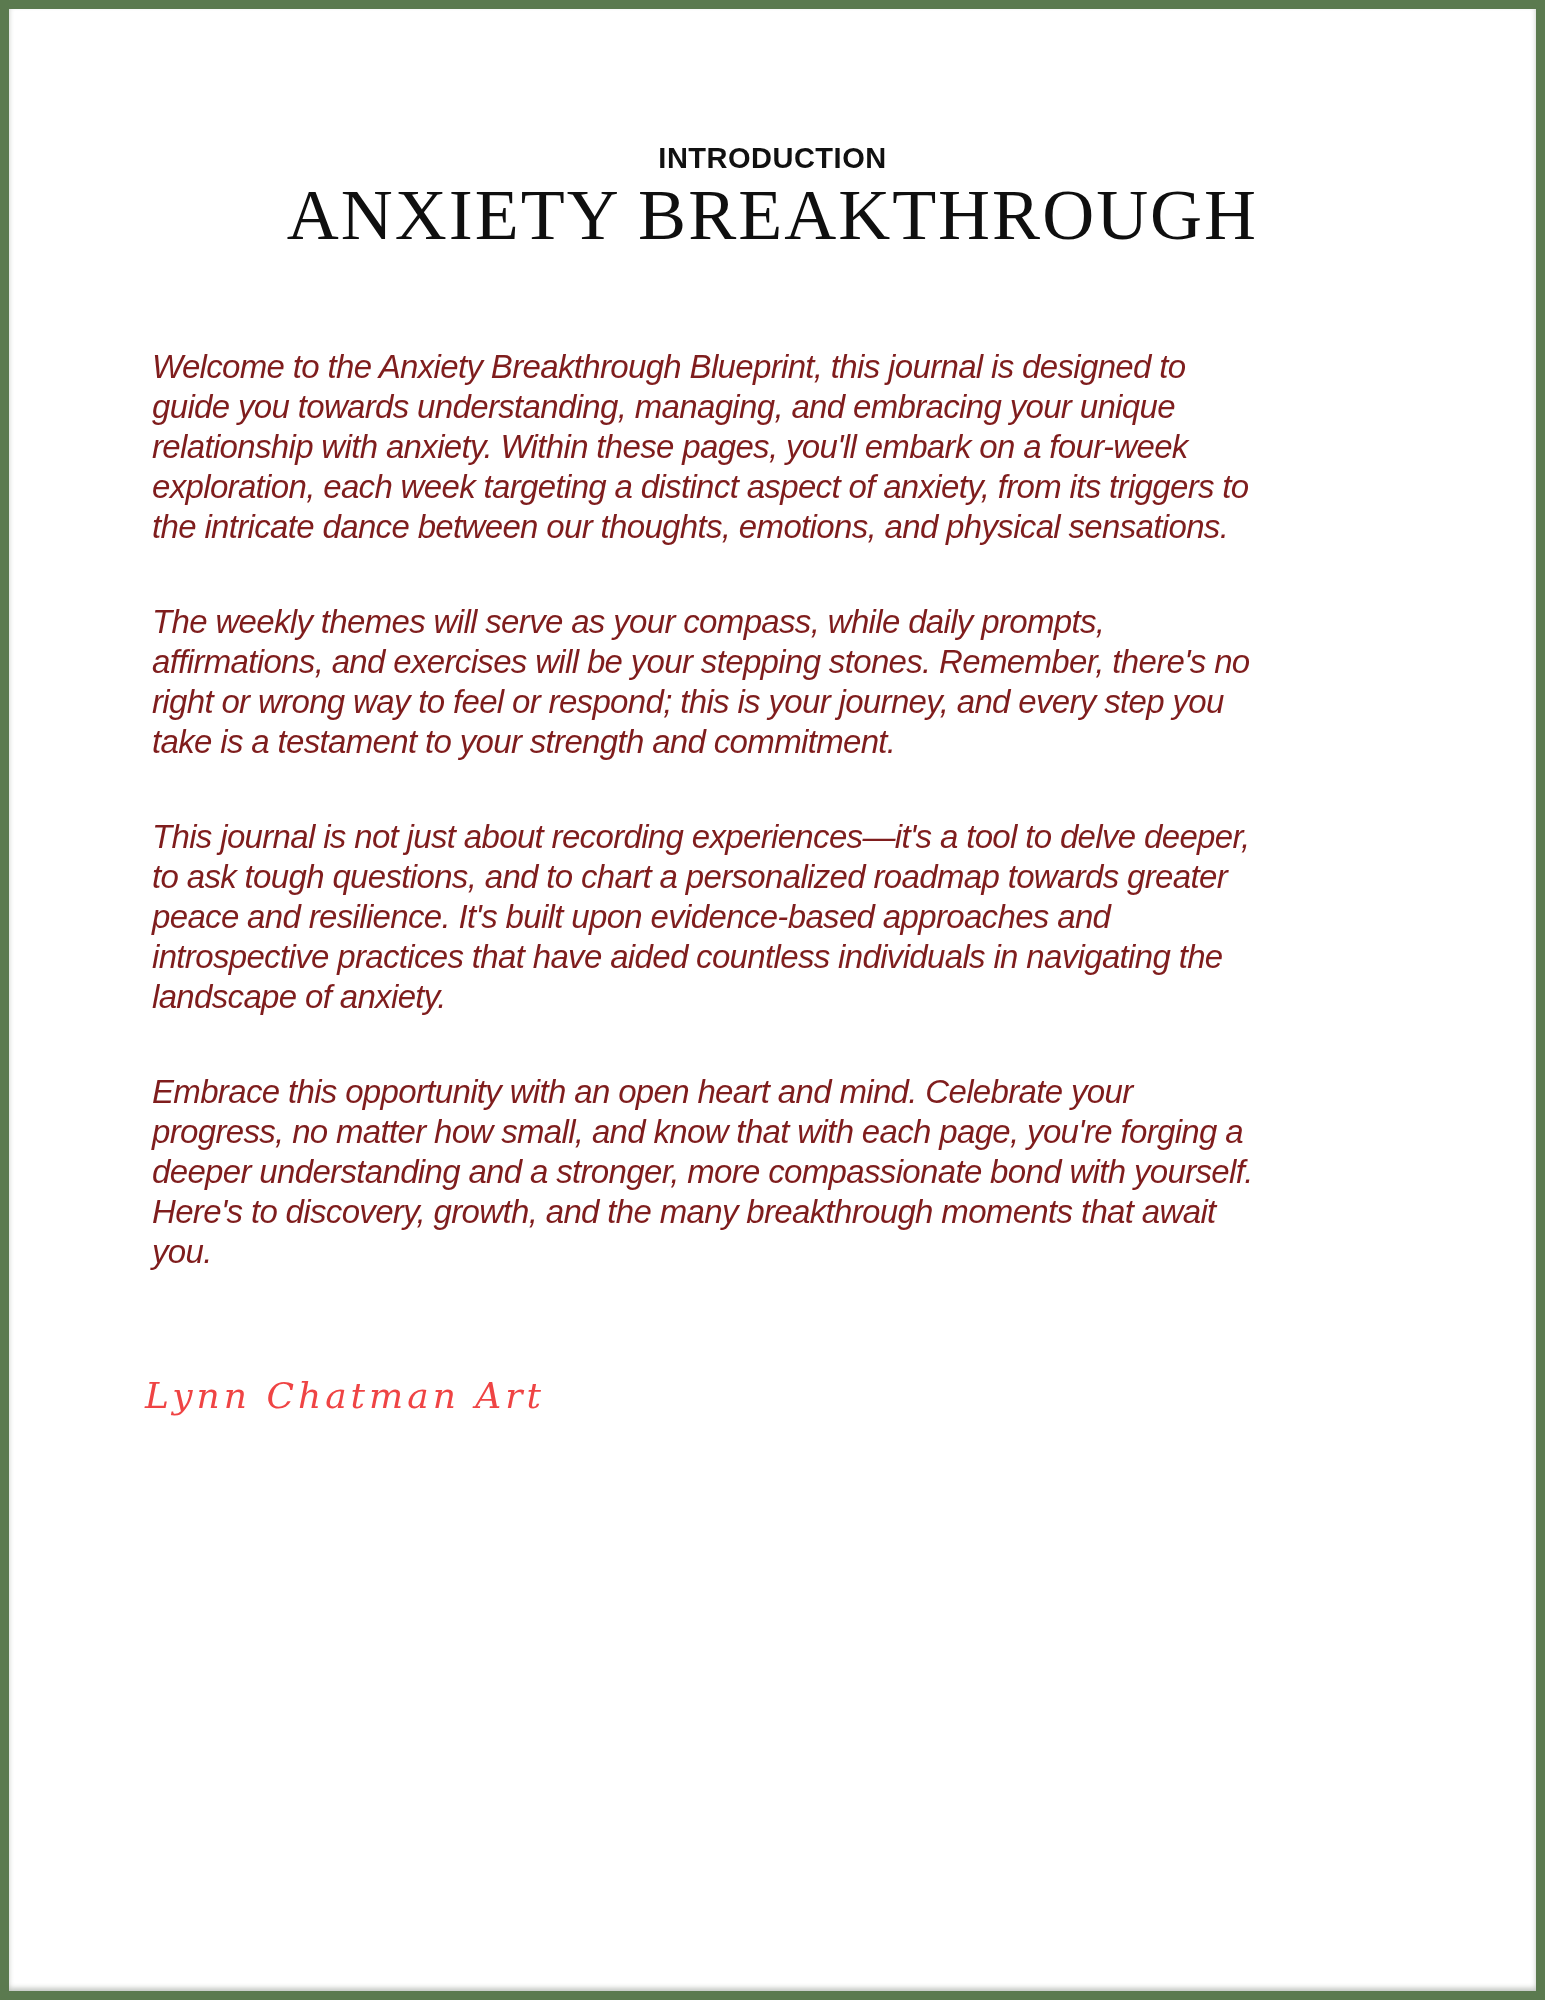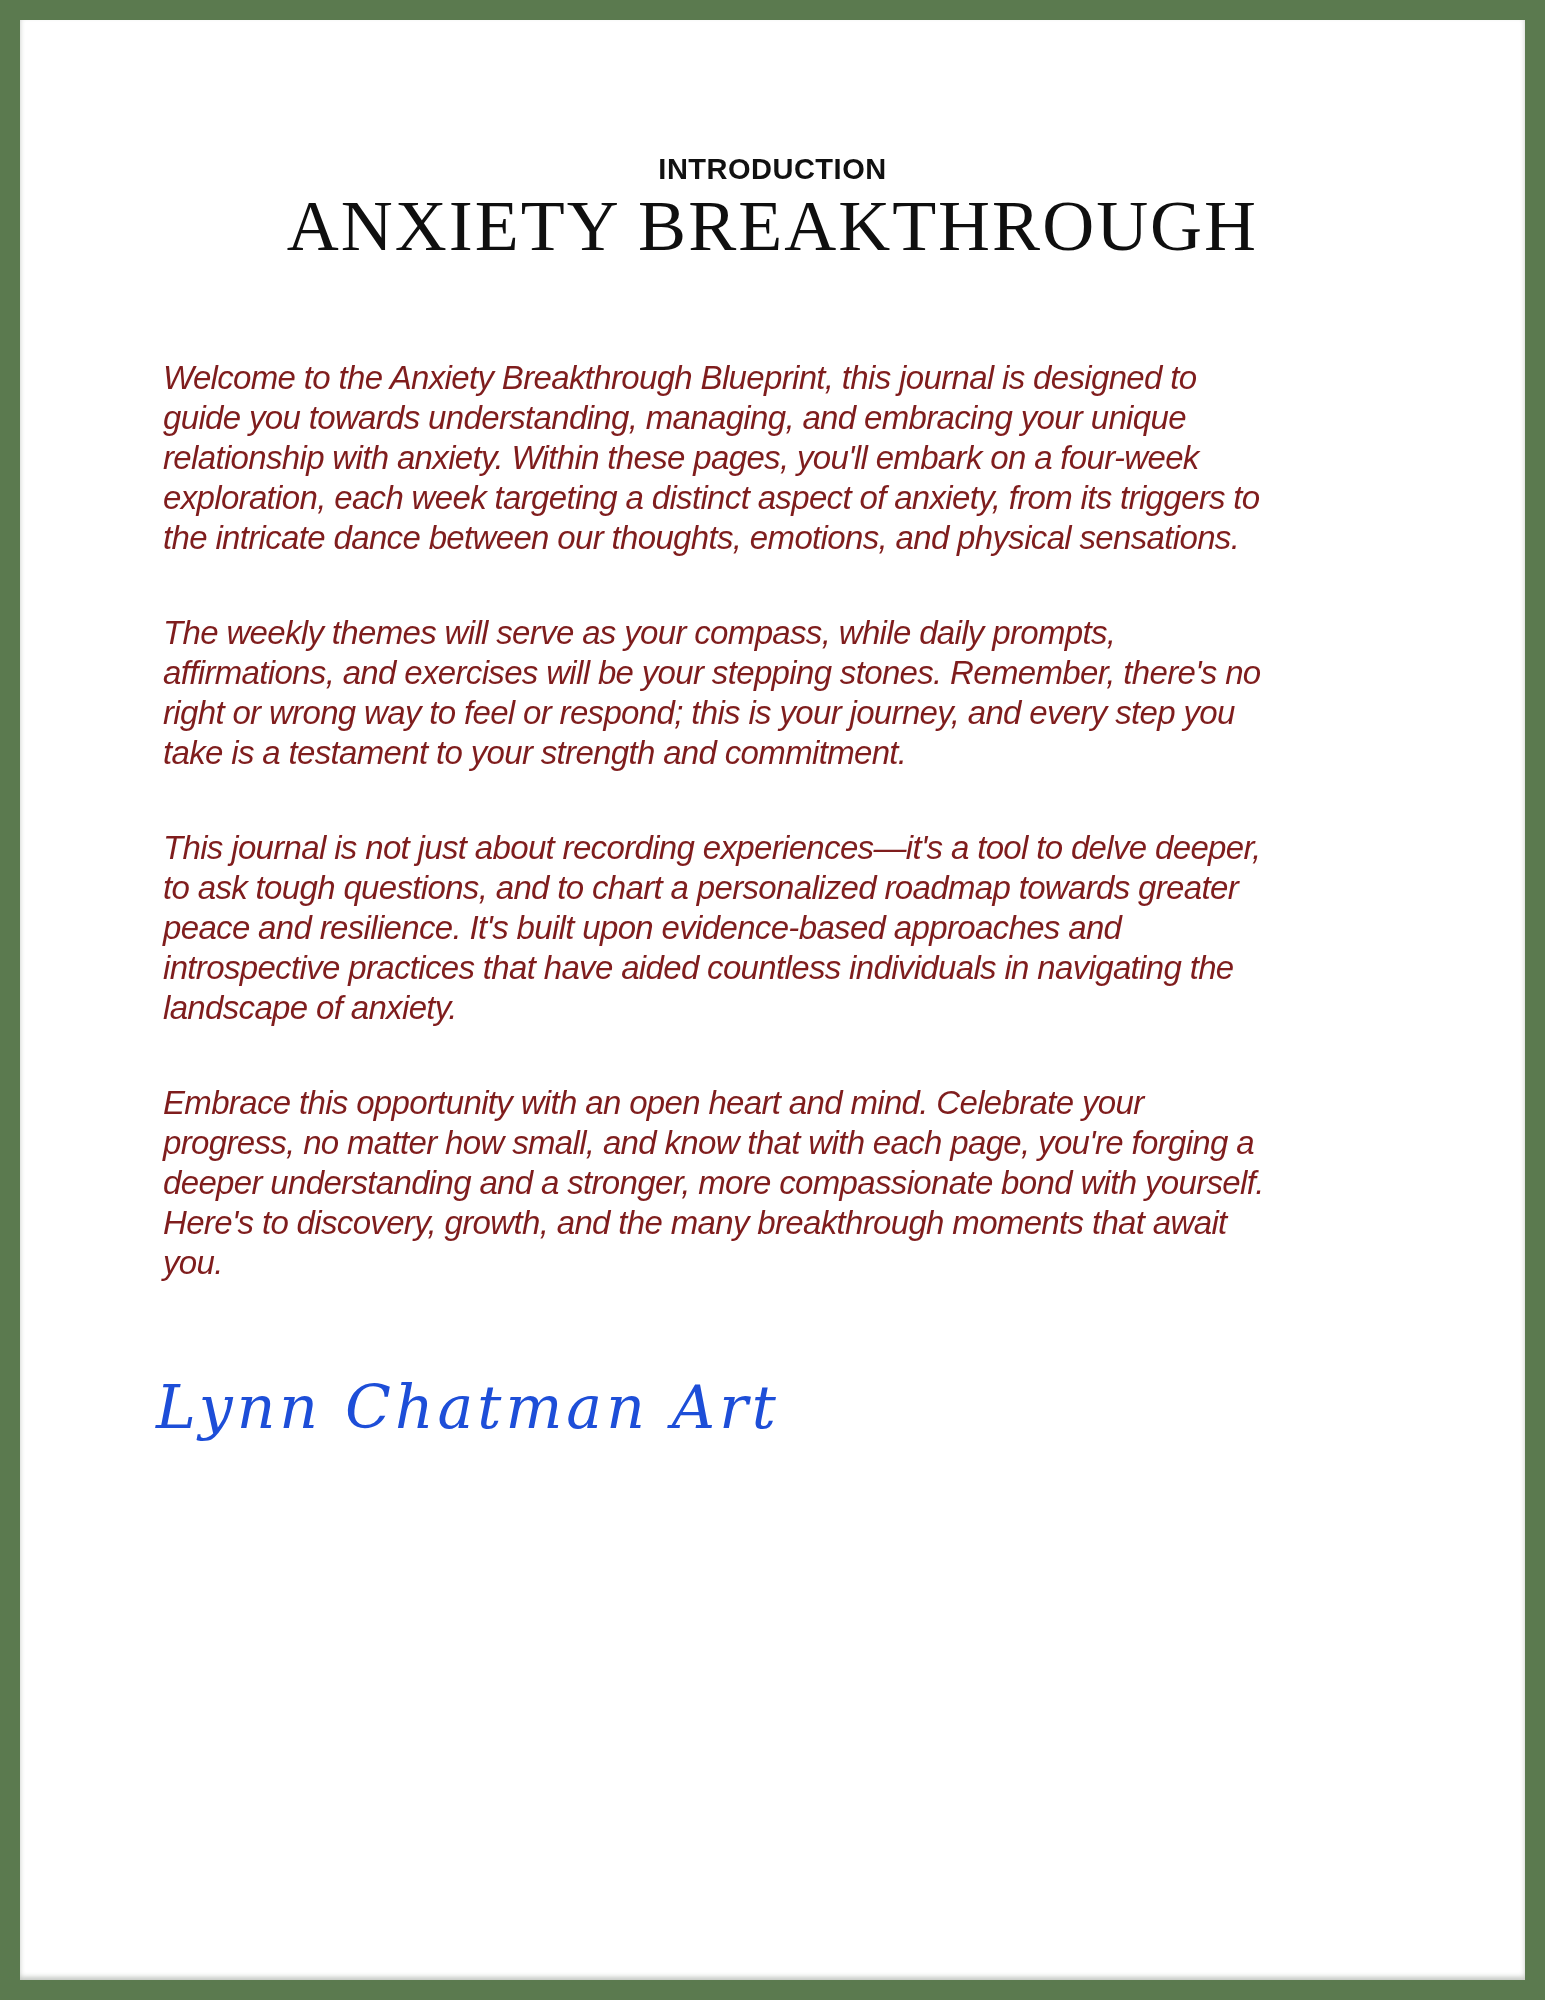--- a/index.html
+++ b/index.html
@@ -4,21 +4,21 @@
 <style>
   html, body {
     margin: 0;
     padding: 0;
     background: #ffffff;
   }
   .frame {
     box-sizing: border-box;
     width: 1545px;
     height: 2000px;
-    padding: 20px;
+    padding: 9px;
     background: var(--border-green, #5b7a4f);
   }
   .page {
     box-sizing: border-box;
     width: 100%;
     height: 100%;
     background: var(--page-white, #ffffff);
     padding-top: 132px;
     position: relative;
     box-shadow: inset 0 -3px 5px rgba(40, 55, 35, 0.28);
@@ -59,24 +59,24 @@
   }
   .para {
     white-space: pre-line;
     margin: 0 0 55px 0;
   }
   .signature {
     margin: 84px 0 0 136px;
     font-family: "DejaVu Serif", serif;
     font-style: italic;
     font-weight: 400;
-    font-size: 60px;
+    font-size: 36px;
     line-height: 80px;
     letter-spacing: 4px;
-    color: #1d4ed8;
+    color: #ef4444;
   }
 </style>
 </head>
 <body>
 
 <div class="frame">
   <div class="page">
 
     <div class="eyebrow">INTRODUCTION</div>
 

